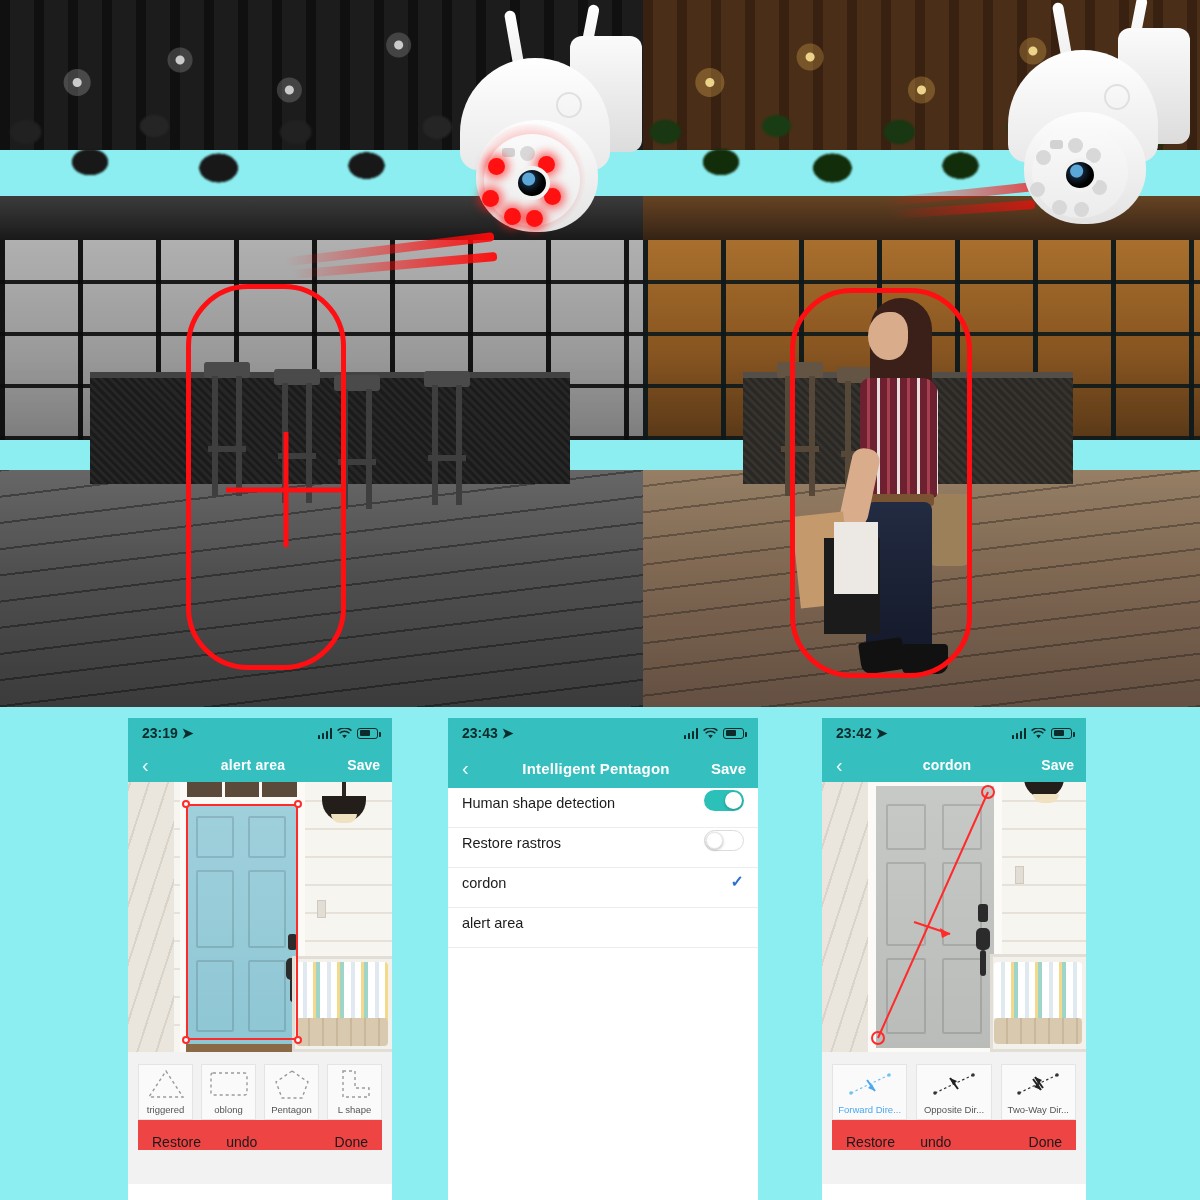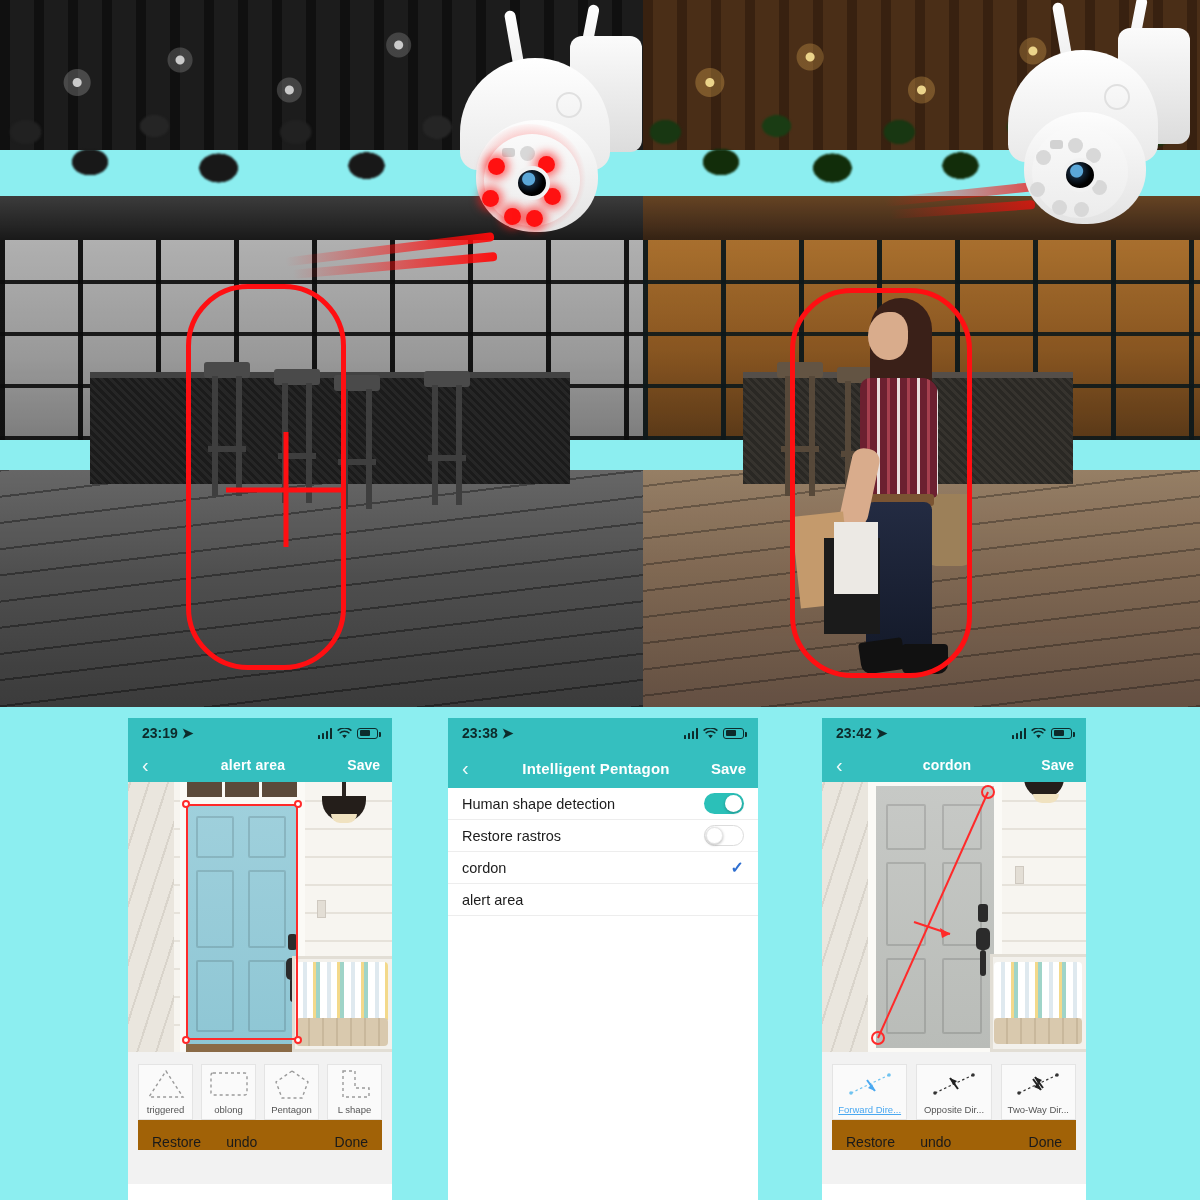--- a/index.html
+++ b/index.html
@@ -232,32 +232,32 @@
   }
   .shape-tray { background:#f2f2f2; padding:12px 10px 0 10px; }
   .shape-row { display:flex; gap:8px; justify-content:space-between; }
   .shape-cell {
     flex:1; height:56px; background:#fafafa; border:1px solid #e4e4e4;
     display:flex; flex-direction:column; align-items:center; justify-content:flex-end;
     padding-bottom:4px; gap:2px;
   }
   .shape-cell .glyph { flex:1; display:flex; align-items:center; justify-content:center; }
   .shape-cell .lbl { font-size:9.5px; color:#555; }
-  .shape-cell.selected .lbl { color:#4aa8f0;text-decoration:underline; }
+  .shape-cell.selected .lbl { color:#4aa8f0; }
   .action-row {
     display:flex; align-items:center; justify-content:space-between;
-    padding: 14px 14px 0 14px; font-size: 14px; color:#1a1a1a; background:#a16207;
+    padding: 14px 14px 0 14px; font-size: 14px; color:#1a1a1a; background:#ef4444;
   }
   .action-row .mid { margin-right: 52px; }
 
   
   .settings { background:#fff; height: 408px; }
   .srow {
-    height: 32px; display:flex; align-items:center; justify-content:space-between;
-    padding: 0 14px; border-bottom: 1px solid #ededed; font-size: 14.5px; color:#1c1c1c;
+    height: 40px; display:flex; align-items:flex-end; justify-content:space-between;
+    padding: 16px 14px; border-bottom: 1px solid #ededed; font-size: 14.5px; color:#1c1c1c;
   }
   .toggle { width: 40px; height: 21px; border-radius: 11px; position: relative; }
   .toggle.on { background:#2bc0b8; }
   .toggle.off { background:#fff; border:1.5px solid #dcdcdc; }
   .toggle .knob { position:absolute; top:2px; width:17px; height:17px; border-radius:50%;
     background:#fff; box-shadow:0 1px 3px rgba(0,0,0,.28); }
   .toggle.on .knob { right:2px; }
   .toggle.off .knob { left:1px; top:1px; border:1px solid #e6e6e6; }
   .check { color:#2f6fd0; font-size:16px; font-weight:bold; }
 </style>
@@ -464,21 +464,21 @@
       <span class="mid">undo</span>
       <span>Done</span>
     </div>
     <div style="height:34px;"></div>
   </div>
 </div>
 
 <div class="phone" id="phone-2">
   <div class="statusbar">
     <div class="sb-time">
-      <span>23:38</span>
+      <span>23:43</span>
       <span>➤</span>
     </div>
     <div class="sb-right">
       <span class="bars">
           <i></i>
           <i></i>
           <i></i>
           <i></i>
         </span>
       <svg width="15" height="11" viewBox="0 0 15 11">

